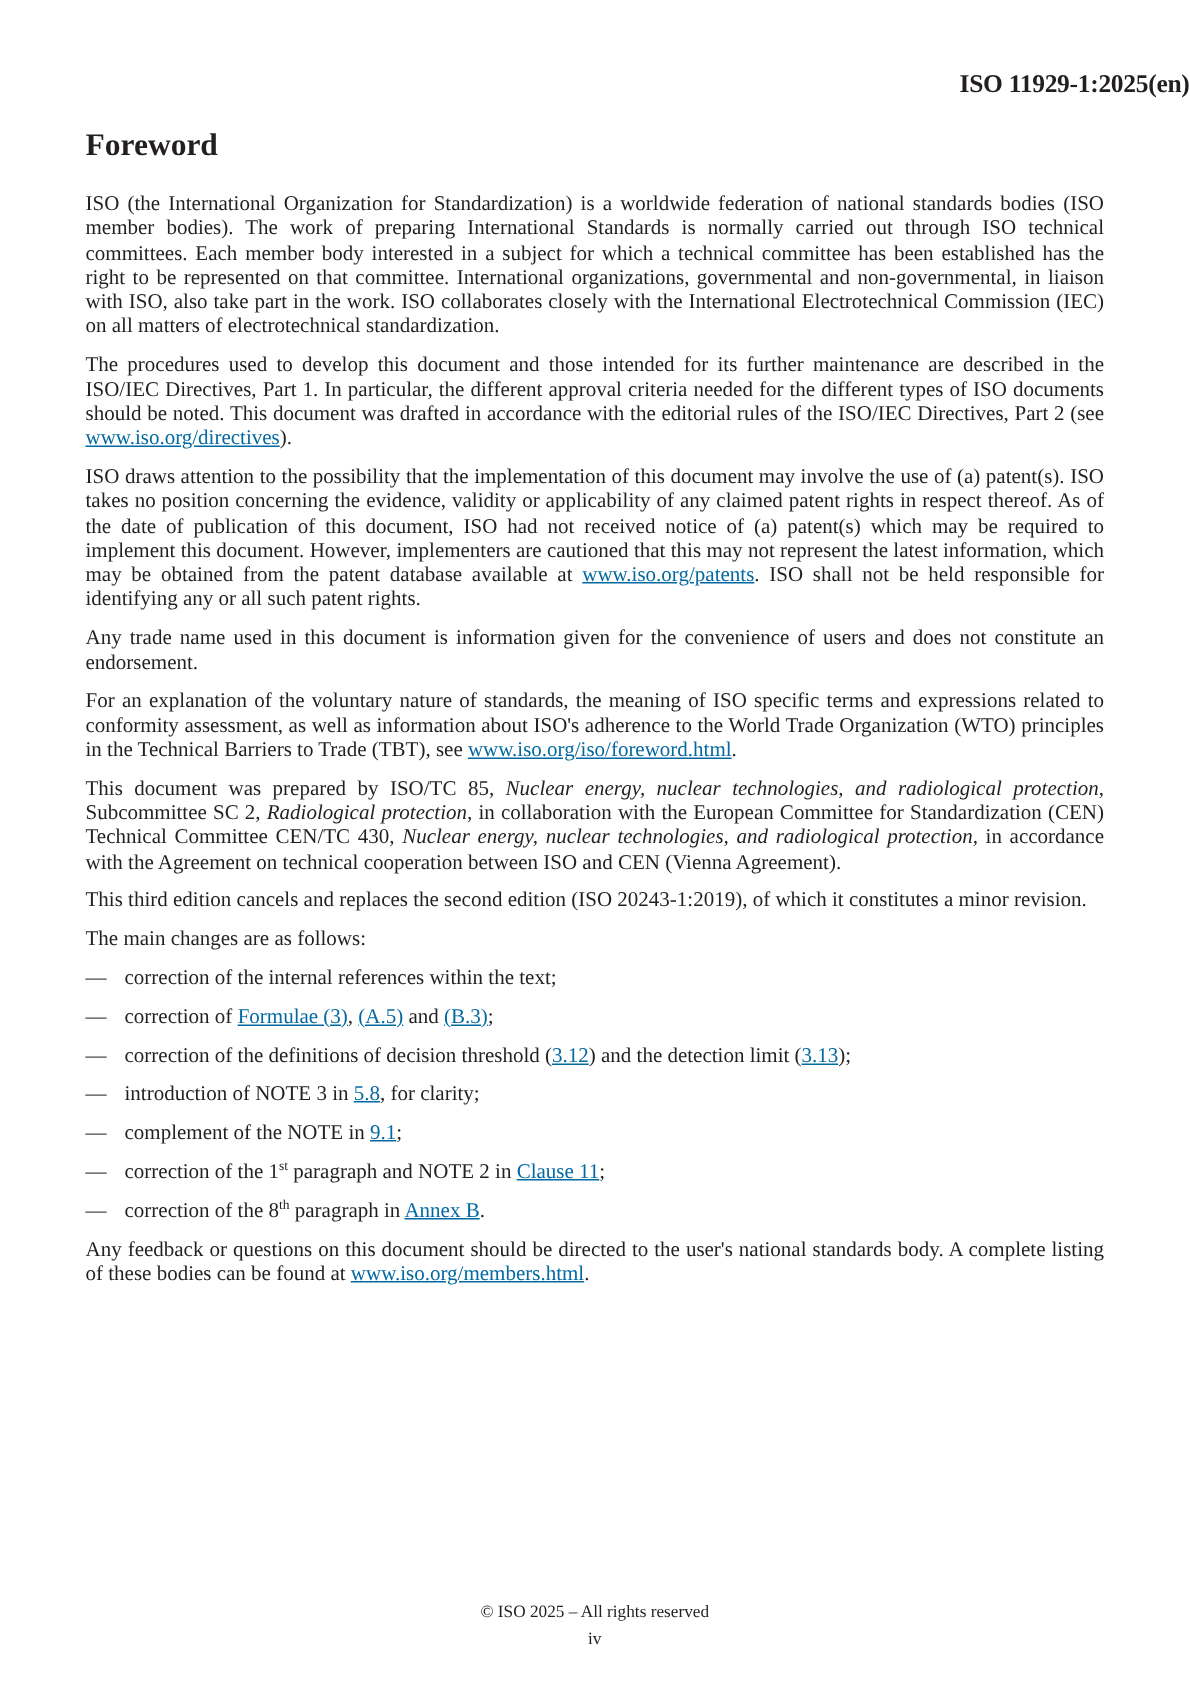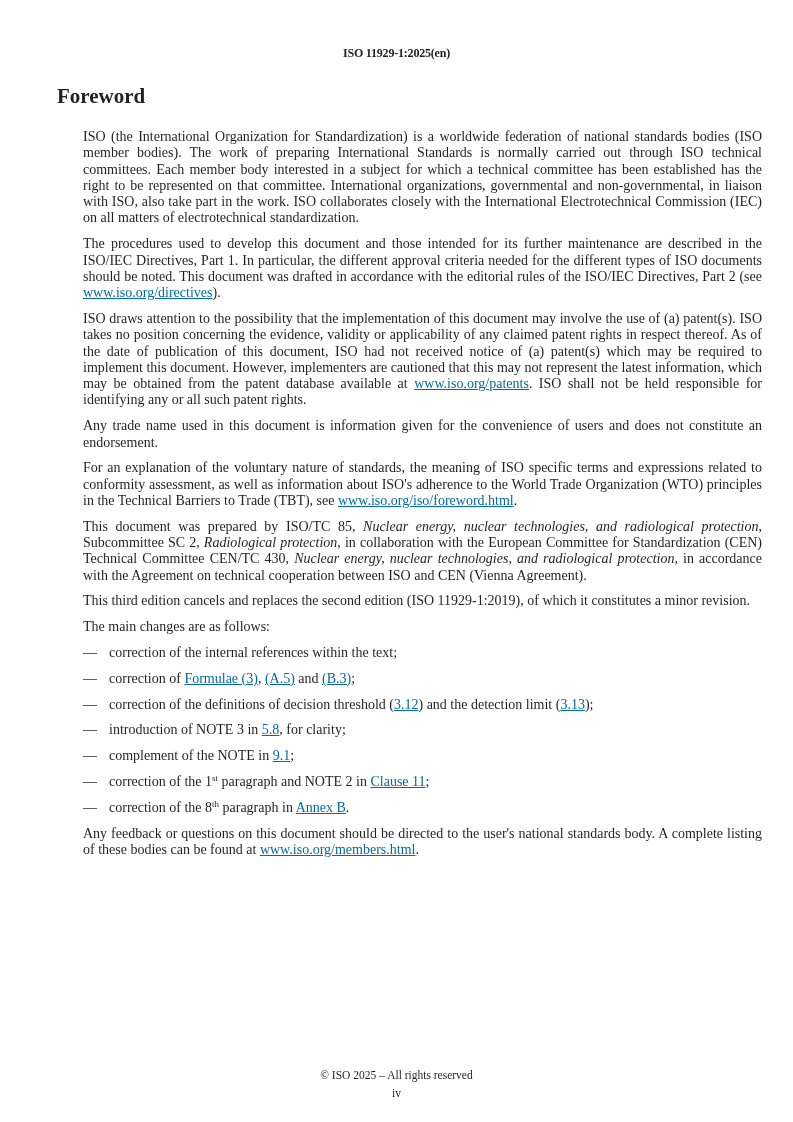--- a/index.html
+++ b/index.html
@@ -2,33 +2,33 @@
 <html><head>
 <meta charset="utf-8">
 <style>
   html, body { margin: 0; padding: 0; background: #ffffff; }
   body {
     width: 793px; height: 1122px; position: relative; overflow: hidden;
     font-family: "DejaVu Serif", "Liberation Serif", serif;
     color: #231f20;
   }
   .header {
-    position: absolute; top: 46px; left: 0; width: 793px; text-align: center;
-    font-weight: bold; font-size: 12px; letter-spacing: -0.2px;
+    position: absolute; top: 46px; left: 0; width: 793px; text-align: right;
+    font-weight: bold; font-size: 17px; letter-spacing: -0.2px;
     font-family: "Liberation Serif", serif;
   }
   .title {
     position: absolute; top: 84px; left: 57px;
     font-size: 21px; font-weight: bold; margin: 0;
     font-family: "Liberation Serif", serif;
   }
   .content {
     position: absolute; top: 129px; left: 57px; width: 679px;
     font-family: "Liberation Serif", serif;
-    font-size: 14px; line-height: 16.3px; margin-left: 26px;
+    font-size: 14px; line-height: 16.3px;
   }
   .content p { margin: 0 0 9.5px 0; text-align: justify; }
   .content a { color: #0369a1; text-decoration: underline; }
   .content i { font-style: italic; }
   .list { margin: 0 0 9.5px 0; padding: 0; list-style: none; }
   .list li { display: flex; margin: 0 0 9.5px 0; }
   .list li:last-child { margin-bottom: 9.5px; }
   .dash { width: 26px; flex: 0 0 26px; }
   sup { font-size: 9px; line-height: 0; vertical-align: 5px; }
   .footer {
@@ -49,21 +49,21 @@
   <p><span>The procedures used to develop this document and those intended for its further maintenance are described in the ISO/IEC Directives, Part 1. In particular, the different approval criteria needed for the different types of ISO documents should be noted. This document was drafted in accordance with the editorial rules of the ISO/IEC Directives, Part 2 (see </span><a>www.iso.org/directives</a><span>).</span></p>
 
   <p><span>ISO draws attention to the possibility that the implementation of this document may involve the use of (a) patent(s). ISO takes no position concerning the evidence, validity or applicability of any claimed patent rights in respect thereof. As of the date of publication of this document, ISO had not received notice of (a) patent(s) which may be required to implement this document. However, implementers are cautioned that this may not represent the latest information, which may be obtained from the patent database available at </span><a>www.iso.org/patents</a><span>. ISO shall not be held responsible for identifying any or all such patent rights.</span></p>
 
   <p>Any trade name used in this document is information given for the convenience of users and does not constitute an endorsement.</p>
 
   <p><span>For an explanation of the voluntary nature of standards, the meaning of ISO specific terms and expressions related to conformity assessment, as well as information about ISO's adherence to the World Trade Organization (WTO) principles in the Technical Barriers to Trade (TBT), see </span><a>www.iso.org/iso/foreword.html</a><span>.</span></p>
 
   <p><span>This document was prepared by ISO/TC 85, </span><i>Nuclear energy, nuclear technologies, and radiological protection</i><span>, Subcommittee SC 2, </span><i>Radiological protection</i><span>, in collaboration with the European Committee for Standardization (CEN) Technical Committee CEN/TC 430, </span><i>Nuclear energy, nuclear technologies, and radiological protection,</i><span> in accordance with the Agreement on technical cooperation between ISO and CEN (Vienna Agreement).</span></p>
 
-  <p>This third edition cancels and replaces the second edition (ISO 11929-1:2019), of which it constitutes a minor revision.</p>
+  <p>This third edition cancels and replaces the second edition (ISO 20243-1:2019), of which it constitutes a minor revision.</p>
 
   <p>The main changes are as follows:</p>
 
   <ul class="list">
     <li>
       <span class="dash">—</span>
       <span>correction of the internal references within the text;</span>
     </li>
     <li>
       <span class="dash">—</span>

